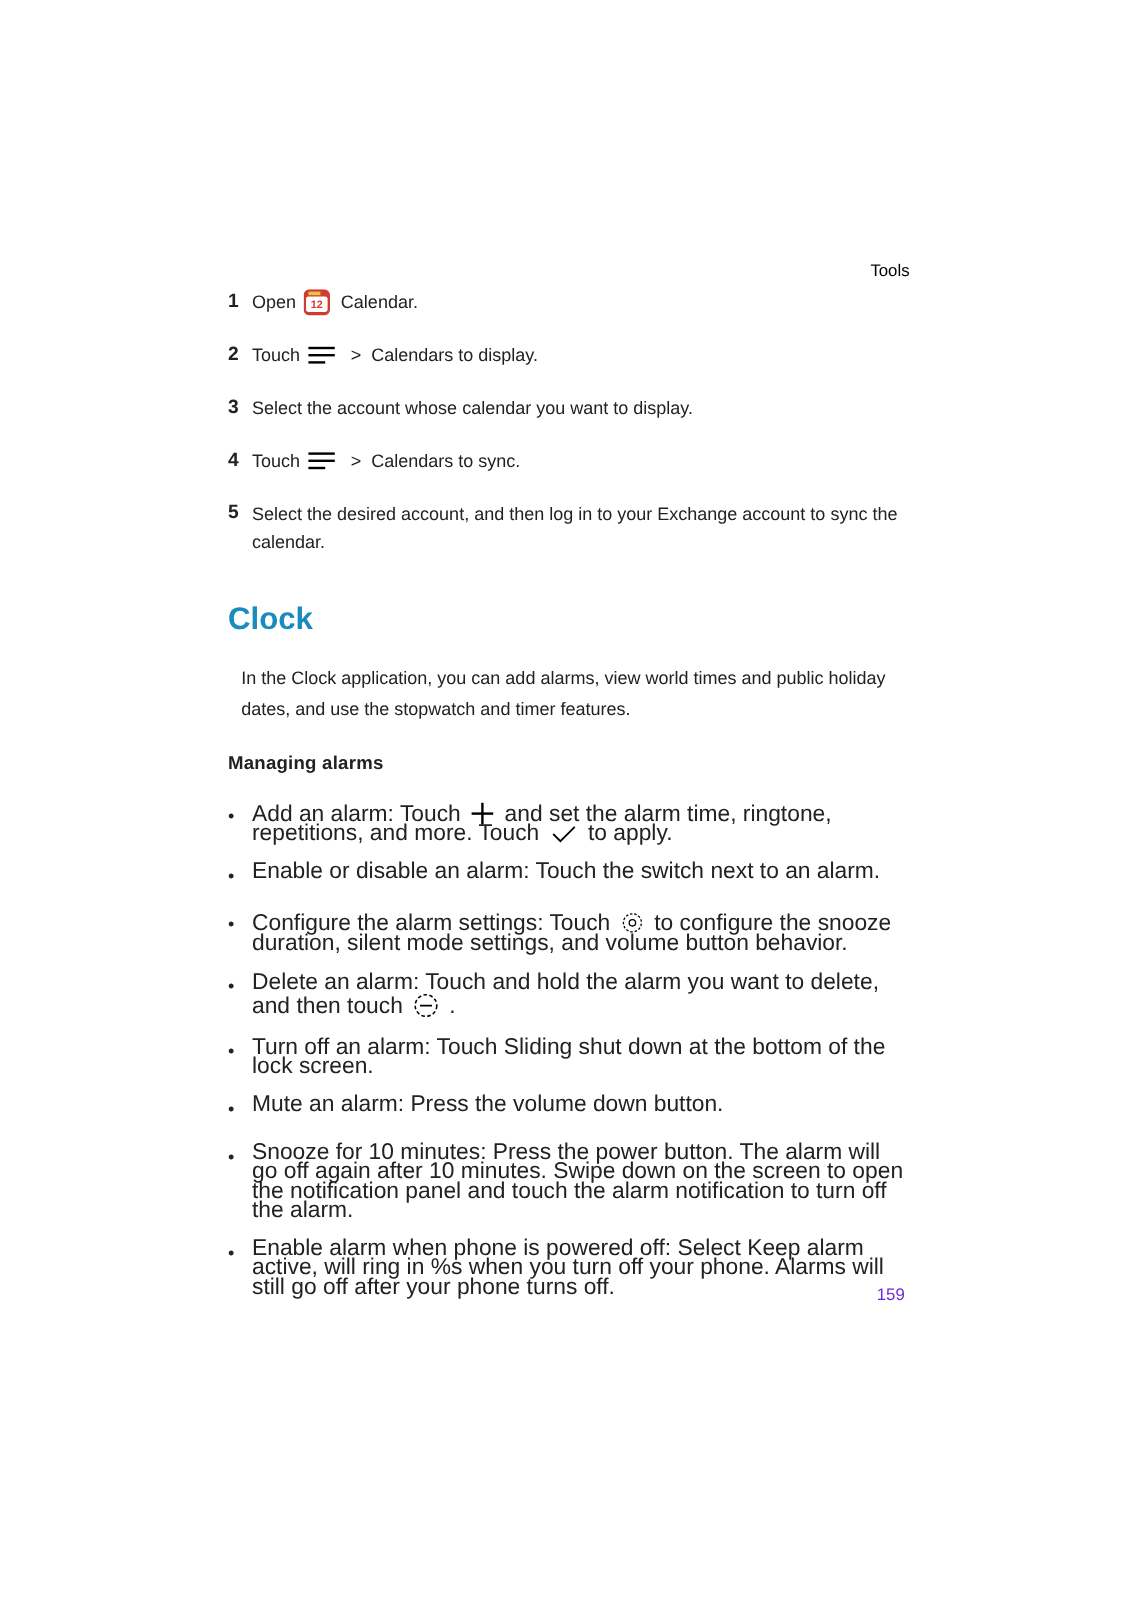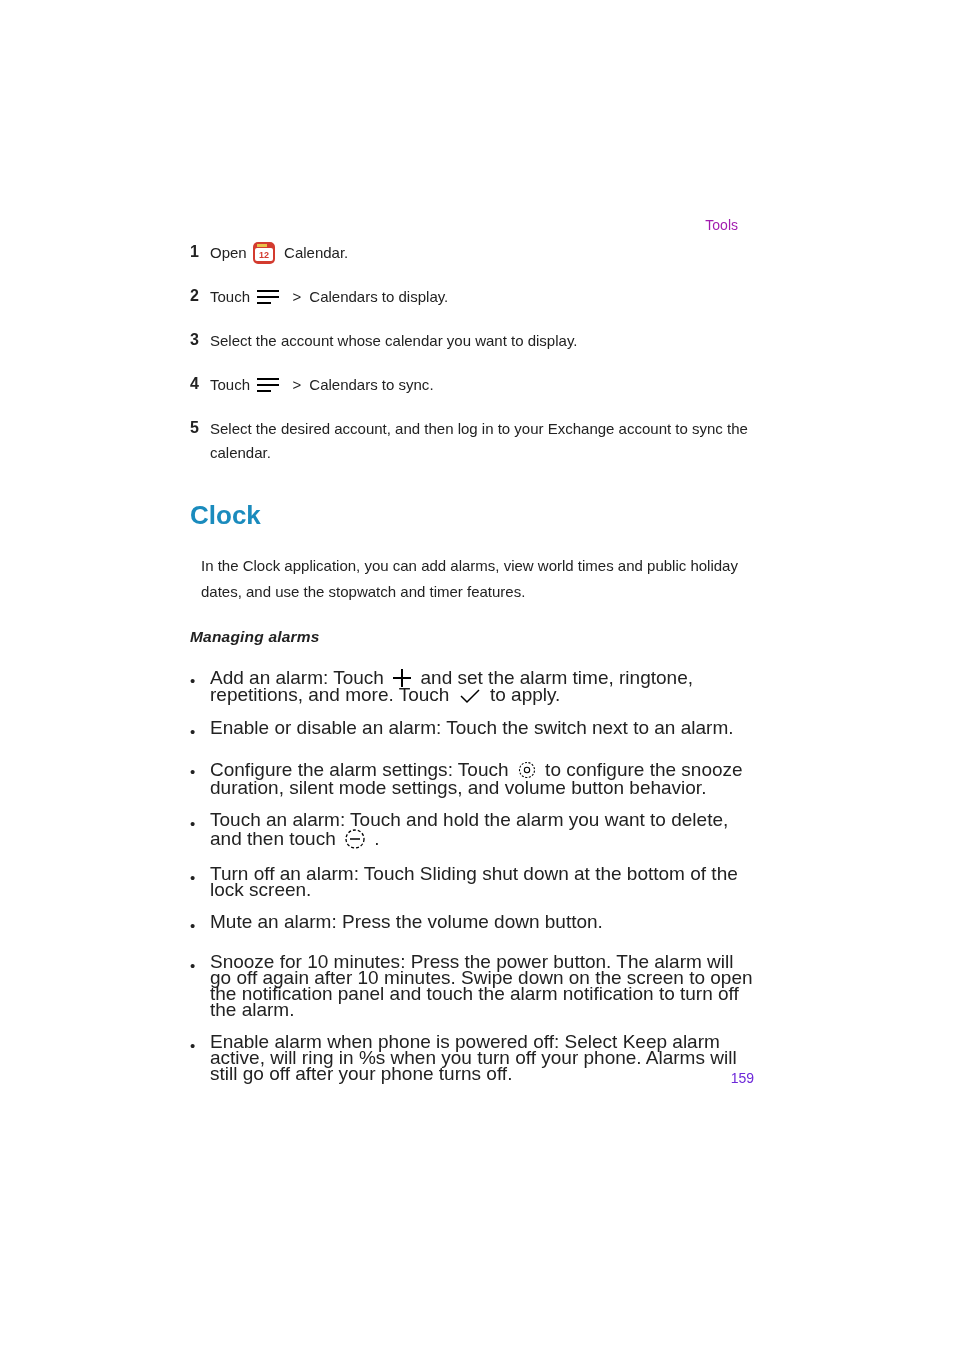--- a/index.html
+++ b/index.html
@@ -15,23 +15,23 @@
   .page {
     position: relative;
     width: 954px;
     height: 1350px;
     box-sizing: border-box;
     padding: 215px 200px 0 190px;
   }
   .header-right {
     position: absolute;
     top: 215px;
-    right: 216px;
+    right: 196px;
     font-size: 14px;
-    color: #a21caf;
+    color: #000000;
   }
   .page-number {
     position: absolute;
     bottom: 260px;
     right: 200px;
     font-size: 14px;
     color: #6d28d9;
   }
   .content {
     margin-top: 26px;
@@ -72,21 +72,20 @@
   p.body {
     margin: 0 0 20px 11px;
     font-size: 15px;
     line-height: 26px;
   }
   h2.sub-heading {
     font-size: 15.5px;
     font-weight: 700;
     margin: 4px 0 20px 0;
     letter-spacing: 0.2px;
-    font-style: italic;
   }
   .opener-line {
     font-size: 15px;
     line-height: 24px;
     margin-bottom: 18px;
   }
   ul.bullets {
     list-style: none;
     padding: 0;
     margin: 0;
@@ -252,21 +251,21 @@
             <path fill="none" stroke="#000" stroke-width="1.3" stroke-dasharray="2.5,1.8" d="M12 3 a9 9 0 1 0 0.001 0"></path>
             <circle cx="12" cy="12" r="3.2" fill="none" stroke="#000" stroke-width="1.3"></circle>
           </svg>
           <span> to configure the snooze duration, silent mode settings, and volume button behavior.</span>
         </span>
       </li>
 
       <li>
         <span class="bullet-dot">•</span>
         <span class="bullet-body">
-          <span class="bold">Touch an alarm</span><span>: Touch and hold the alarm you want to delete, and then touch </span>
+          <span class="bold">Delete an alarm</span><span>: Touch and hold the alarm you want to delete, and then touch </span>
           <svg class="minus-circle-svg" width="22" height="22">
             <circle cx="11" cy="11" r="9" fill="none" stroke="#000" stroke-width="1.3" stroke-dasharray="3,2"></circle>
             <line x1="6" y1="11" x2="16" y2="11" stroke="#000" stroke-width="1.5"></line>
           </svg>
           <span> .</span>
         </span>
       </li>
 
       <li>
         <span class="bullet-dot">•</span>

